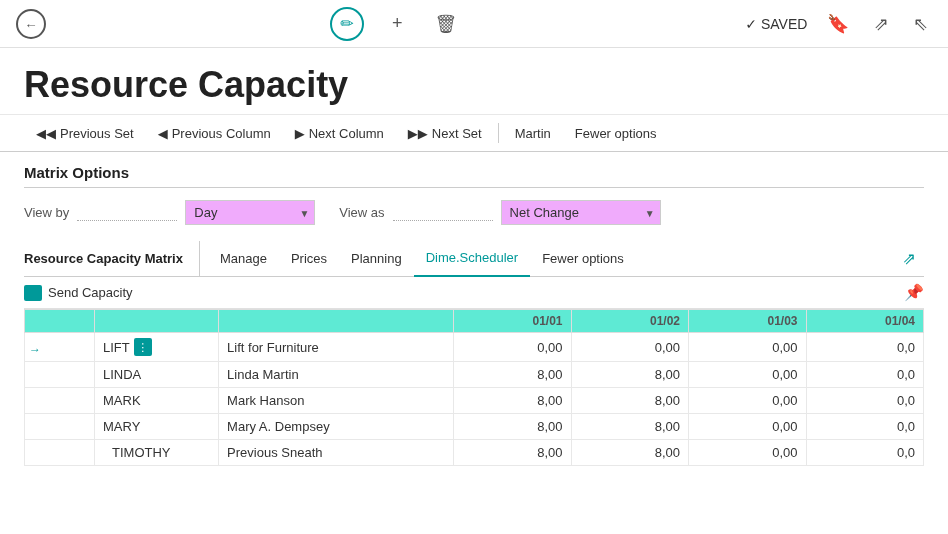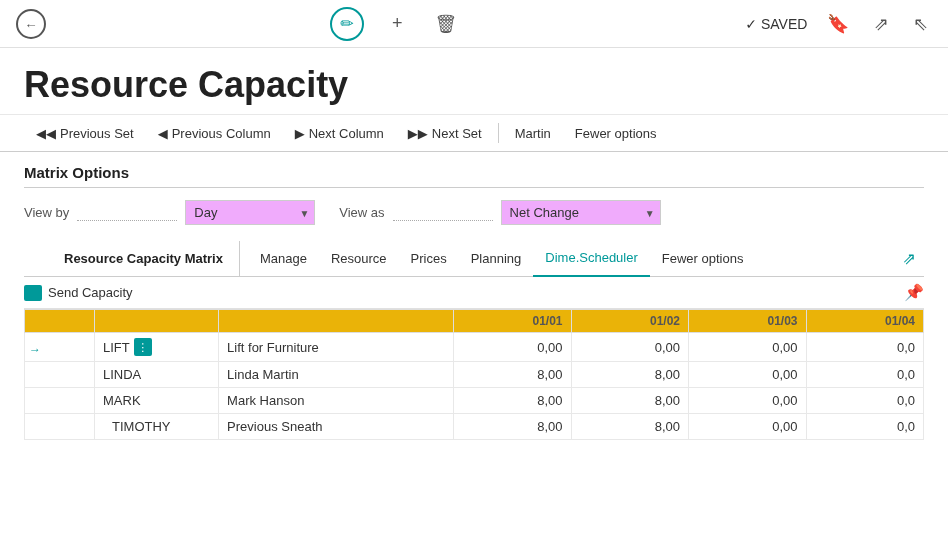--- a/index.html
+++ b/index.html
@@ -153,21 +153,20 @@
     .matrix-tab-title {
       font-size: 13px;
       font-weight: 700;
       color: #222;
       padding: 0 16px 0 0;
       margin-right: 8px;
       border-right: 1px solid #ccc;
       height: 36px;
       display: flex;
       align-items: center;
-      margin-left: 40px;
     }
     .matrix-tab {
       padding: 0 12px;
       height: 36px;
       display: flex;
       align-items: center;
       font-size: 13px;
       color: #333;
       cursor: pointer;
       background: none;
@@ -209,21 +208,21 @@
       color: #009999; font-size: 16px; cursor: pointer;
     }
 
     
     .matrix-table {
       width: 100%;
       border-collapse: collapse;
       font-size: 13px;
     }
     .matrix-table th {
-      background: #eab308;
+      background: #5eead4;
       border: 1px solid #ddd;
       padding: 4px 8px;
       font-weight: 600;
       color: #555;
       text-align: right;
       font-size: 12px;
     }
     .matrix-table th.left { text-align: left; }
     .matrix-table td {
       border: 1px solid #e8e8e8;
@@ -338,23 +337,20 @@
 </div>
 
 <div class="matrix-section">
 
   <div class="matrix-tabs">
     <div class="matrix-tab-title">Resource Capacity Matrix</div>
     <button class="matrix-tab">
       <span>Manage</span>
     </button>
     <button class="matrix-tab">
-      <span>Resource</span>
-    </button>
-    <button class="matrix-tab">
       <span>Prices</span>
     </button>
     <button class="matrix-tab">
       <span>Planning</span>
     </button>
     <button class="matrix-tab active">
       <span>Dime.Scheduler</span>
     </button>
     <button class="matrix-tab">
       <span>Fewer options</span>
@@ -420,20 +416,33 @@
     <td class="col-name" style="cursor:pointer;margin-top:8px;">Mark Hanson</td>
     <td class="number col-num">8,00</td>
     <td class="number col-num">8,00</td>
     <td class="number col-num">0,00</td>
     <td class="number col-num">0,0</td>
   </tr>
         <tr>
     <td style="width:24px;padding:5px 4px;">
       <span class="row-arrow"></span>
     </td>
+    <td class="col-resource" style="cursor:pointer;">
+      MARY
+    </td>
+    <td class="col-name" style="cursor:pointer;">Mary A. Dempsey</td>
+    <td class="number col-num">8,00</td>
+    <td class="number col-num">8,00</td>
+    <td class="number col-num">0,00</td>
+    <td class="number col-num">0,0</td>
+  </tr>
+        <tr>
+    <td style="width:24px;padding:5px 4px;">
+      <span class="row-arrow"></span>
+    </td>
     <td class="col-resource" style="cursor:pointer;padding-left:17px;">
       TIMOTHY
     </td>
     <td class="col-name" style="cursor:pointer;">Previous Sneath</td>
     <td class="number col-num">8,00</td>
     <td class="number col-num">8,00</td>
     <td class="number col-num">0,00</td>
     <td class="number col-num">0,0</td>
   </tr>
       </tbody>

